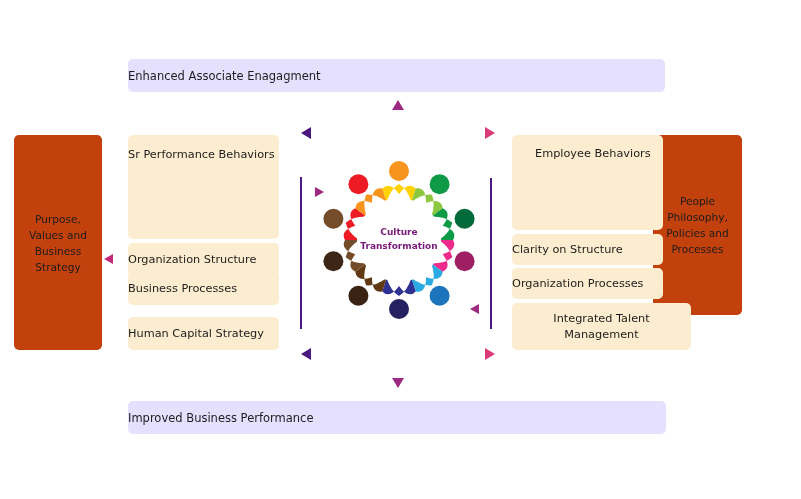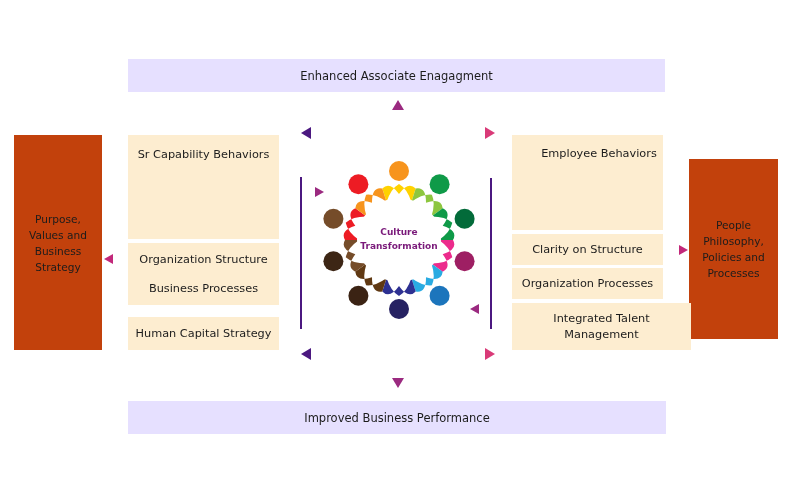--- a/index.html
+++ b/index.html
@@ -1,17 +1,17 @@
 <!DOCTYPE html>
 <html><head>
 <meta charset="utf-8">
 <style>
   html,body{margin:0;padding:0;background:#ffffff;}
   body{width:801px;height:499px;position:relative;overflow:hidden;font-family:"DejaVu Sans",sans-serif;color:#1c1c1c;}
-  .box{position:absolute;border-radius:0;display:flex;flex-direction:column;align-items:center;justify-content:center;text-align:center;box-sizing:border-box;}
+  .box{position:absolute;border-radius:5px;display:flex;flex-direction:column;align-items:flex-start;justify-content:center;text-align:center;box-sizing:border-box;}
   .lav{background:#e6e0ff;font-size:11.5px;}
   .cream{background:#fdedd0;font-size:11.3px;}
   .pink{background:#c2410c;font-size:10.6px;line-height:16px;padding:0 6px;}
   .title{font-size:11.3px;}
   ul.bul{margin:8px 0 0 0;padding:0 0 0 14px;text-align:left;font-size:10.2px;line-height:15px;}
   ul.bul li{list-style:disc;}
   svg{position:absolute;left:0;top:0;}
 </style>
 </head>
 <body>
@@ -122,26 +122,26 @@
 <div class="box lav" style="left:128px;top:59px;width:537px;height:33px;">
   <span>Enhanced Associate Enagagment</span>
 </div>
 <div class="box lav" style="left:128px;top:401px;width:538px;height:33px;">
   <span>Improved Business Performance</span>
 </div>
 
 <div class="box pink" style="left:14px;top:135px;width:88px;height:215px;">
   <span>Purpose, Values and Business Strategy</span>
 </div>
-<div class="box pink" style="left:689px;top:135px;width:89px;height:180px;margin-top:24px;">
+<div class="box pink" style="left:653px;top:135px;width:89px;height:180px;">
   <span>People Philosophy, Policies and Processes</span>
 </div>
 
 <div class="box cream" style="left:128px;top:135px;width:151px;height:104px;justify-content:flex-start;padding-top:13px;">
-  <span class="title">Sr Capability Behaviors</span>
+  <span class="title">Sr Performance Behaviors</span>
 </div>
 <div class="box cream" style="left:128px;top:243px;width:151px;height:33px;">
   <span>Organization Structure</span>
 </div>
 <div class="box cream" style="left:128px;top:272px;width:151px;height:33px;">
   <span>Business Processes</span>
 </div>
 <div class="box cream" style="left:128px;top:317px;width:151px;height:33px;">
   <span>Human Capital Strategy</span>
 </div>

